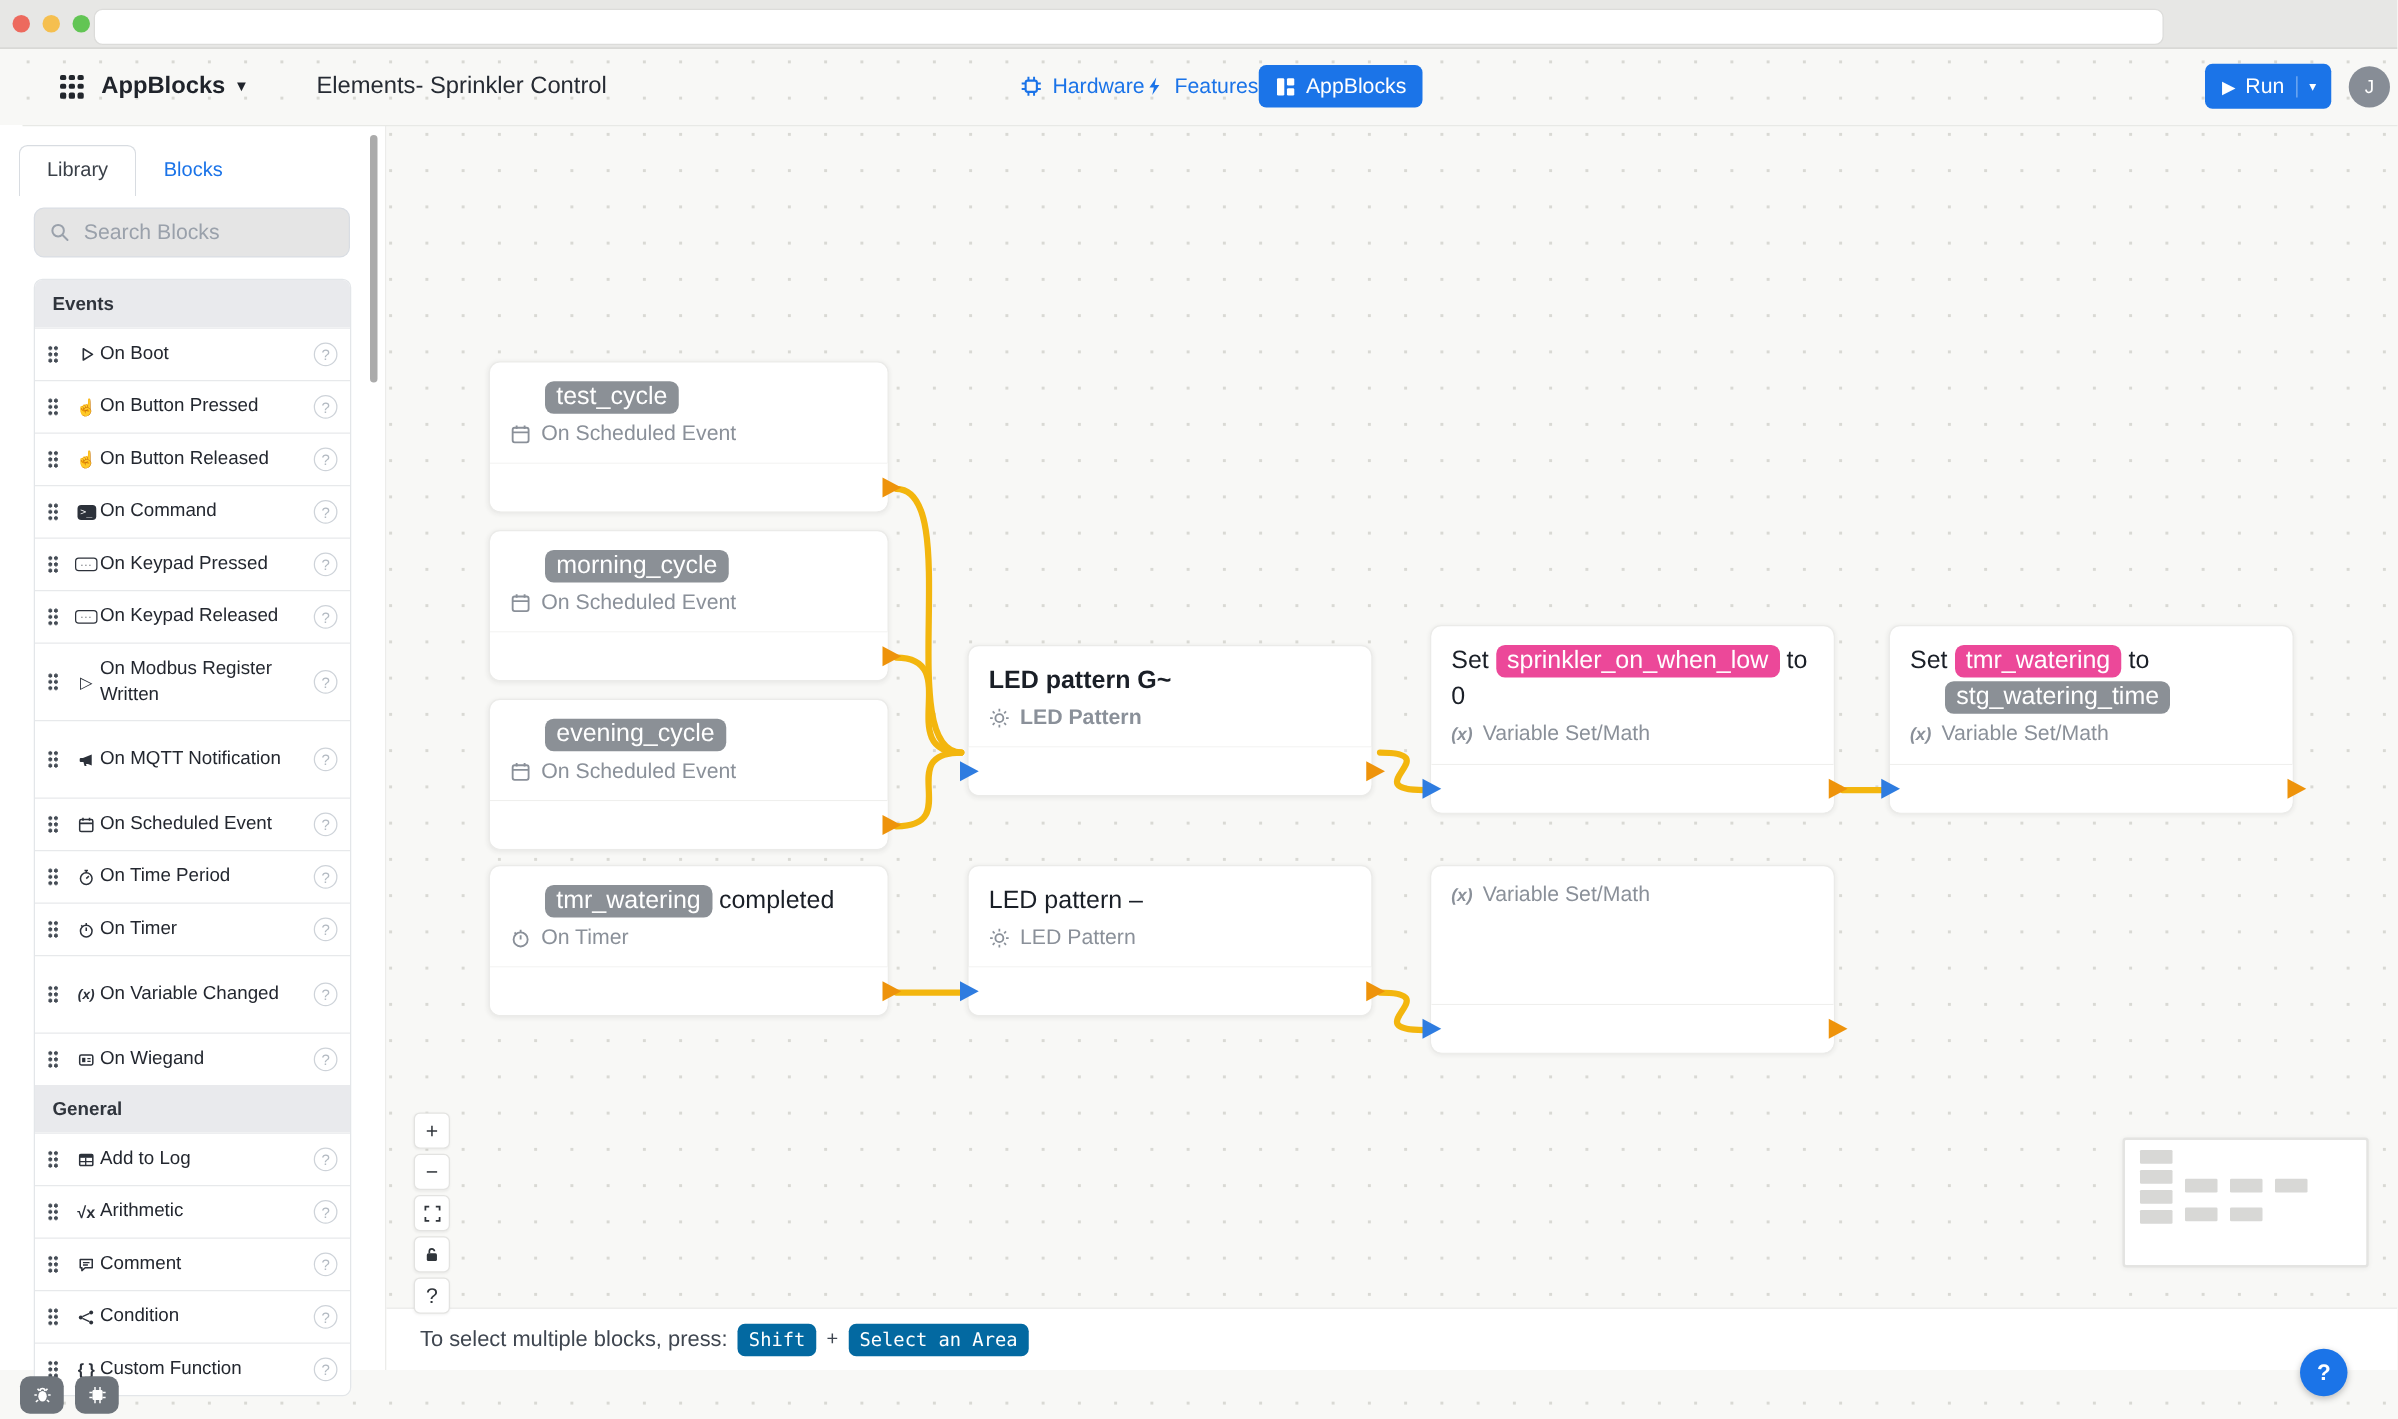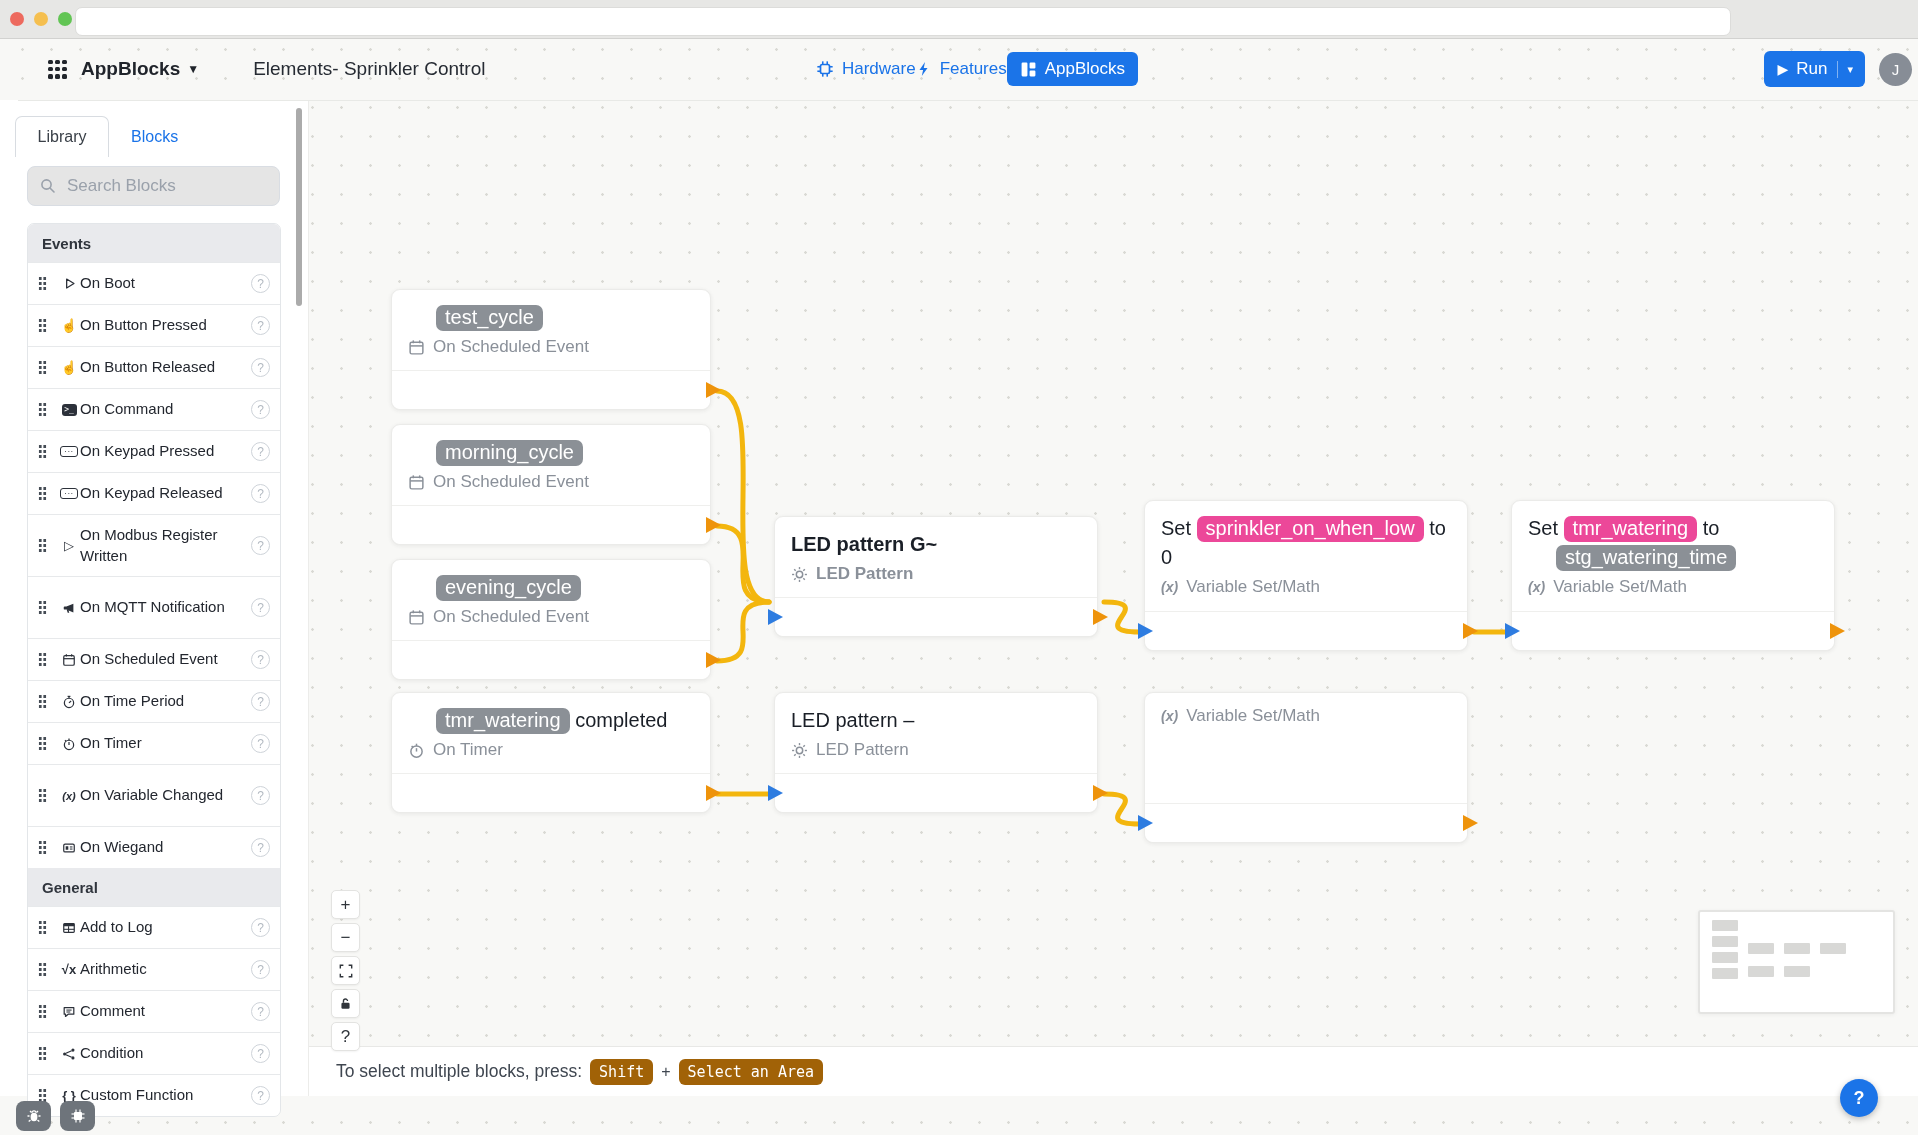--- a/index.html
+++ b/index.html
@@ -89,21 +89,21 @@
             border-bottom:8px solid transparent;border-left:15px solid #ee930b;}
   .varico{font-size:14px;font-style:italic;font-weight:700;color:#8a9099;}
   
   .ctoolbar{position:absolute;left:331px;top:890px;display:flex;flex-direction:column;gap:4px;z-index:6;}
   .cbtn{width:27px;height:27px;background:#fff;border:1px solid #e3e3e1;border-radius:5px;display:flex;
         align-items:center;justify-content:center;font-size:17px;color:#30353b;cursor:pointer;box-shadow:0 1px 2px rgba(0,0,0,.05);}
   
   .hintbar{position:absolute;left:309px;top:1046px;width:1609px;height:50px;background:#fff;
            border-top:1px solid #e8e8e6;z-index:5;display:flex;align-items:center;padding-left:27px;box-sizing:border-box;}
   .hinttext{font-size:17.5px;color:#3f4650;}
-  .kbd{background:#a16207;color:#fff;font-family:"DejaVu Sans Mono",monospace;font-size:15px;
+  .kbd{background:#0369a1;color:#fff;font-family:"DejaVu Sans Mono",monospace;font-size:15px;
        border-radius:6px;padding:4px 9px;margin:16px 8px;}
   .hplus{font-size:16px;color:#3f4650;}
   
   .minimap{position:absolute;left:1698px;top:910px;width:193px;height:100px;background:#fff;
            border:2px solid #e4e4e2;border-radius:3px;z-index:6;box-shadow:0 1px 4px rgba(0,0,0,.05);}
   .mrect{position:absolute;background:#d8d8d6;border-radius:1px;width:26px;height:11px;}
   
   .fab{position:absolute;left:1840px;top:1079px;width:38px;height:38px;border-radius:50%;background:#1b74e8;
        color:#fff;font-size:18px;font-weight:700;display:flex;align-items:center;justify-content:center;
        z-index:26;box-shadow:0 2px 6px rgba(0,0,0,.25);cursor:pointer;}

